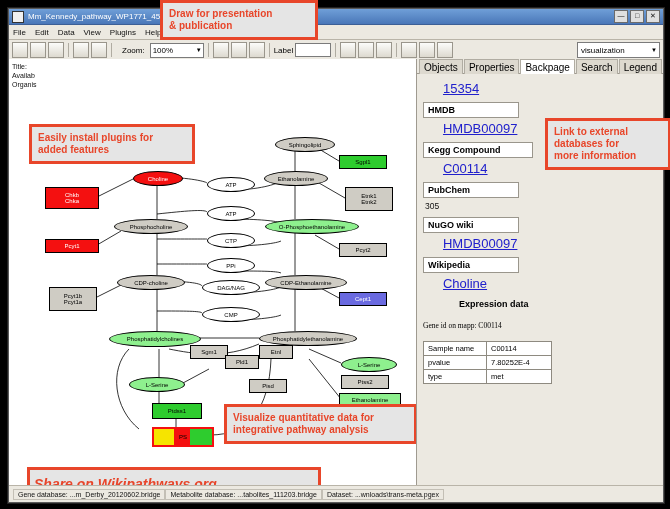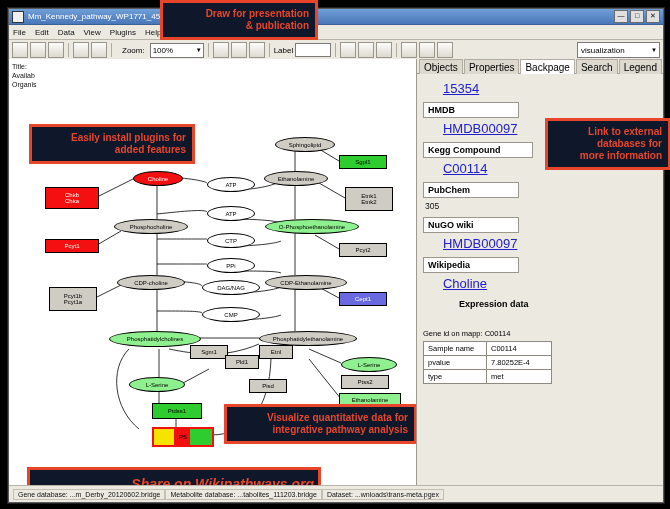--- a/index.html
+++ b/index.html
@@ -31,36 +31,36 @@
   .rightpane{flex:1;background:#ece9e1;display:flex;flex-direction:column;}
   .infohdr{font-size:7px;color:#111;position:absolute;left:3px;top:3px;line-height:9px;}
   
   .tabs{display:flex;height:14px;border-bottom:1px solid #9f9a90;background:#ece9e1;padding-left:2px;}
   .tab{font-size:10px;padding:2px 4px 16px 4px;border:1px solid #b0aca2;border-bottom:none;background:#ddd9cf;margin-right:1px;}
   .tab.active{background:#fff;font-weight:normal;}
   .rbody{flex:1;background:#ece9e1;overflow:hidden;position:relative;padding:4px 6px;}
   .dbbox{background:#fff;border:1px solid #9a968c;font-weight:bold;font-size:9px;padding:2px 4px;width:86px;margin-top:3px;}
   .dblink{color:#2020cc;text-decoration:underline;font-size:13px;margin:3px 0 6px 20px;display:block;}
   .dbplain{font-size:8.5px;margin:3px 0 6px 2px;display:block;color:#111;}
-  .exprhdr{font-weight:bold;font-size:9px;margin:8px 0 20px 0;padding-left:36px;}
-  .genelbl{font-size:7.5px;margin-bottom:3px;}
+  .exprhdr{font-weight:bold;font-size:9px;margin:8px 0 12px 0;padding-left:36px;}
+  .genelbl{font-size:7.5px;margin-bottom:11px;font-family:Liberation Serif, serif;}
   table.expr{border-collapse:collapse;font-size:7.5px;}
   table.expr td{border:1px solid #8e8a80;background:#fff;padding:1px 4px;height:11px;}
   table.expr td.k{width:54px;}
   table.expr td.v{width:56px;}
   
   .status{position:absolute;left:0;right:0;bottom:0;height:16px;background:#ece9e1;border-top:1px solid #b9b4a8;display:flex;align-items:center;padding-left:4px;}
   .status .cell{font-size:7px;color:#111;border:1px solid #c3bfb5;padding:1px 4px;}
   
   .node{position:absolute;font-size:6px;color:#000;display:flex;align-items:center;justify-content:center;text-align:center;line-height:1;}
   .ellipse{border:1px solid #000;border-radius:50%;background:#fff;}
   .rect{border:1px solid #000;background:#d8d4cb;}
   svg.edges{position:absolute;left:0;top:0;}
   
-  .callout{position:absolute;background:#0f172a;border:3px solid #e8462a;color:#e8462a;font-weight:bold;text-align:right;font-size:10px;padding:5px 6px;line-height:12px;}
+  .callout{position:absolute;background:#e5e5e5;border:3px solid #e8462a;color:#e8462a;font-weight:bold;text-align:left;font-size:10px;padding:5px 6px;line-height:12px;}
 </style>
 </head>
 <body>
 
 <div id="app">
 
   <div class="titlebar">
     <div class="ticon"></div>
     <div class="ttext">Mm_Kennedy_pathway_WP1771_45176.gpml</div>
     <div class="twbtns">

